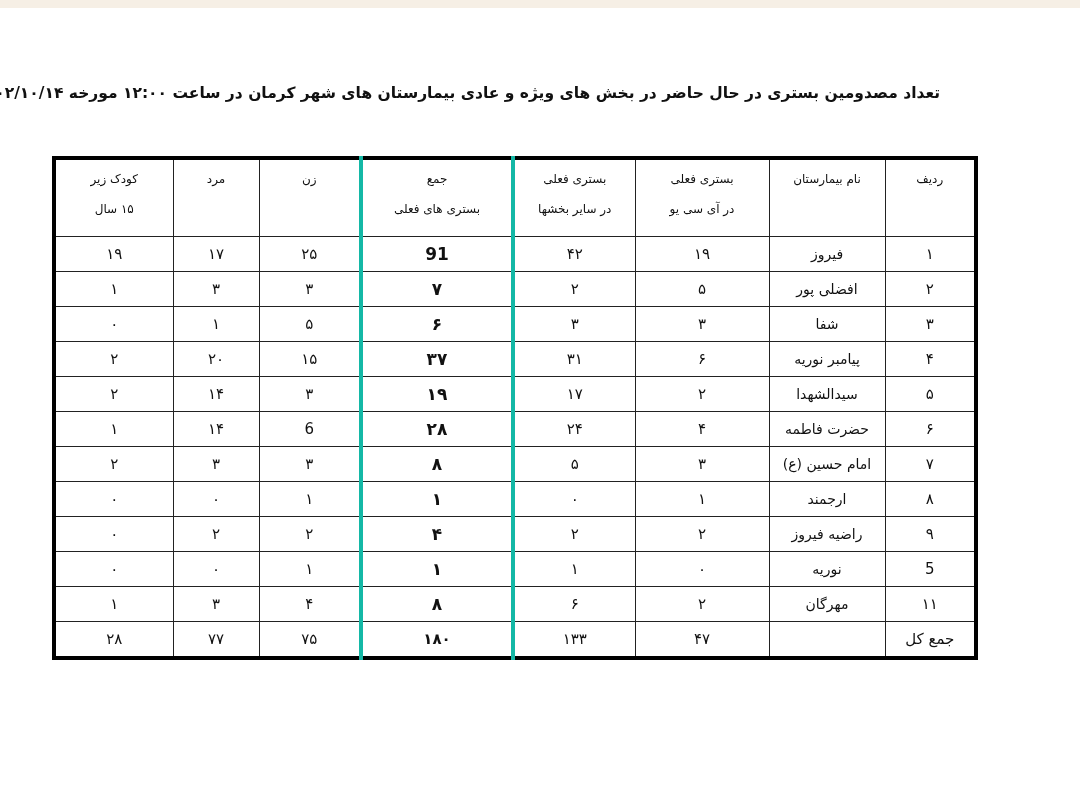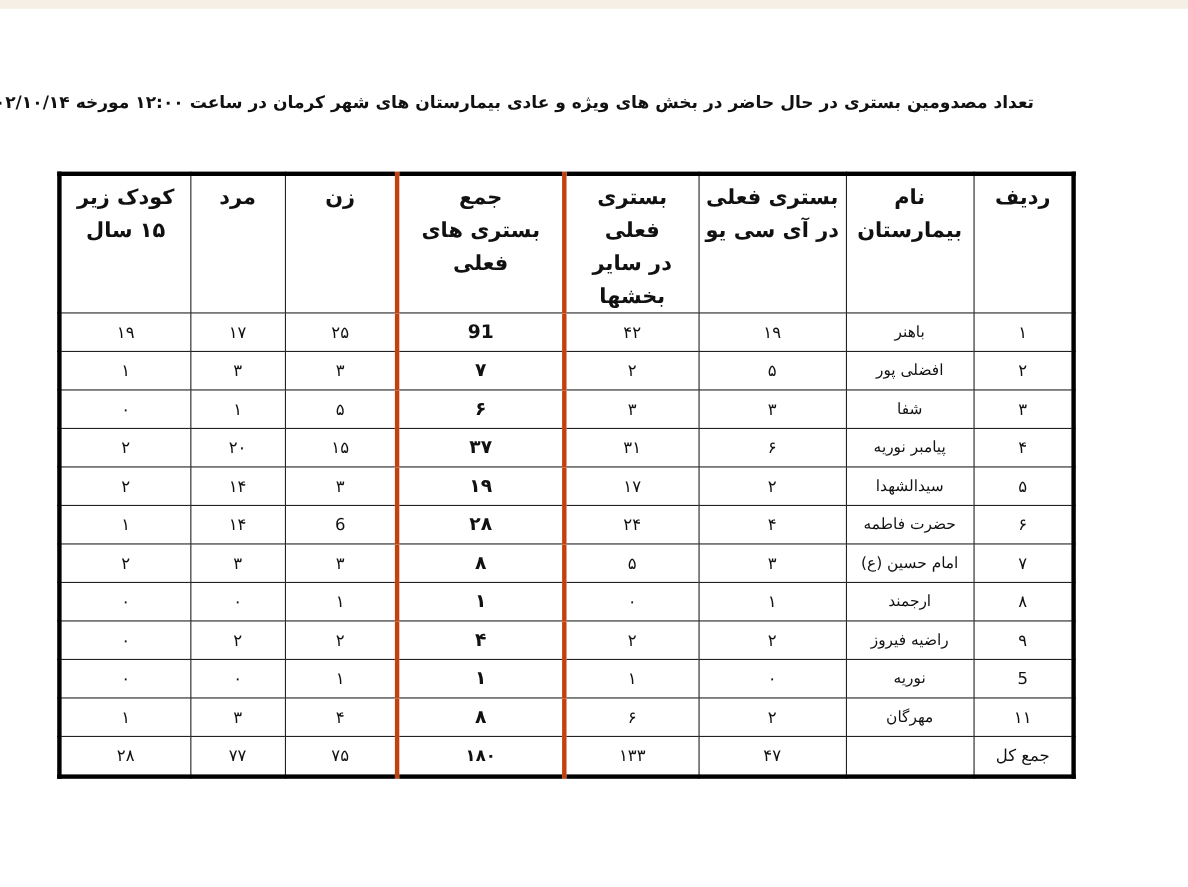--- a/index.html
+++ b/index.html
@@ -13,25 +13,25 @@
     font-size:15.5px; font-weight:bold; color:#111; white-space:nowrap;
   }
   table.report {
     position:absolute; left:52px; top:156px; width:922px; height:488px;
     border-collapse:collapse; direction:rtl; table-layout:fixed;
     border:4px solid #000;
   }
   table.report th, table.report td {
     border:1px solid #222; text-align:center; vertical-align:middle; color:#111; padding:0;
   }
-  table.report th { font-size:19px; font-weight:bold; line-height:30px; height:72px; vertical-align:top; padding-top:4px; }
+  table.report th { font-size:12px; font-weight:normal; line-height:30px; height:72px; vertical-align:top; padding-top:4px; }
   table.report td { font-size:15px; height:34px; }
   table.report td.bold { font-weight:bold; font-size:17px; }
   table.report td.name { font-size:14px; }
-  table.report .thick-left { border-left:4px solid #c2410c; }
+  table.report .thick-left { border-left:4px solid #14b8a6; }
   table.report tr.total td { font-size:15px; }
 </style>
 </head>
 <body>
 
 <div class="top-strip"></div>
 
 <div class="title">تعداد مصدومین بستری در حال حاضر در بخش های ویژه و عادی بیمارستان های شهر کرمان در ساعت ۱۲:۰۰ مورخه ۱۴۰۲/۱۰/۱۴</div>
 
 <table class="report">
@@ -65,21 +65,21 @@
       <th><span>مرد</span></th>
       <th>
           <div>کودک زیر</div>
           <div>۱۵ سال</div>
         </th>
     </tr>
   </thead>
   <tbody id="tbody">
       <tr>
     <td>۱</td>
-    <td class="name">باهنر</td>
+    <td class="name">فیروز</td>
     <td>۱۹</td>
     <td class="thick-left">۴۲</td>
     <td class="bold thick-left">91</td>
     <td>۲۵</td>
     <td>۱۷</td>
     <td>۱۹</td>
   </tr>
       <tr>
     <td>۲</td>
     <td class="name">افضلی پور</td>

